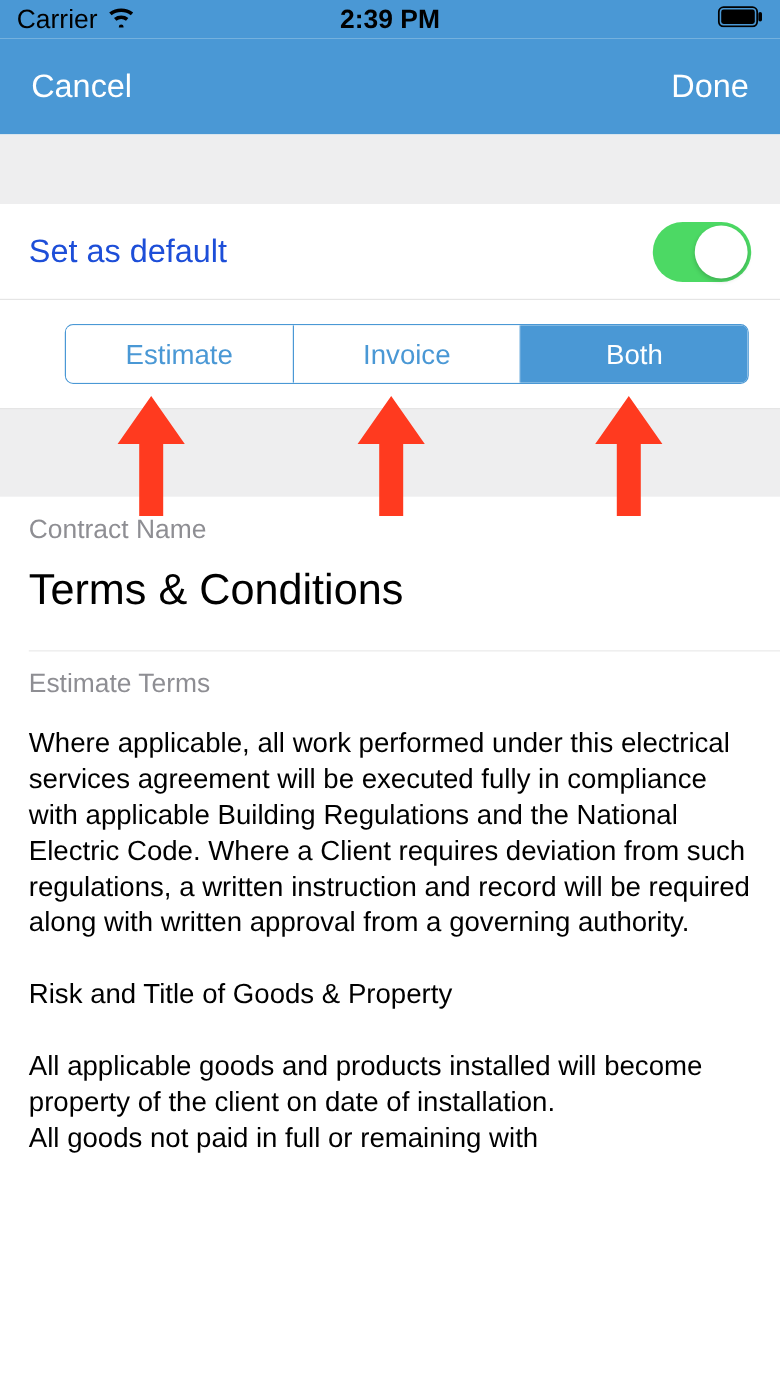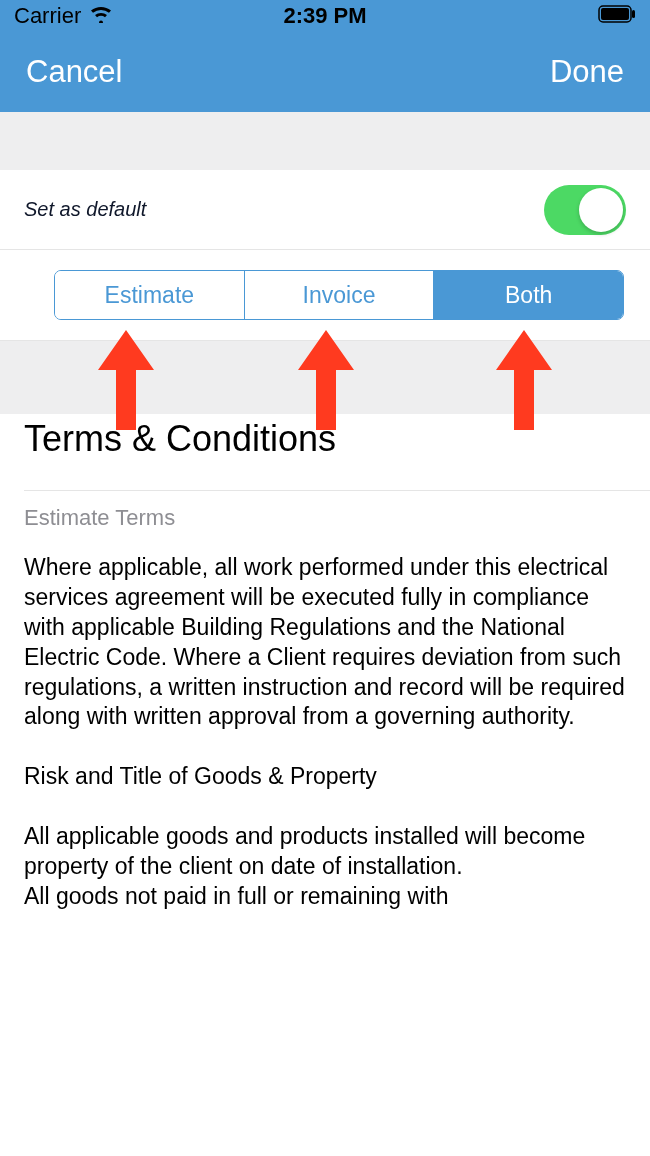--- a/index.html
+++ b/index.html
@@ -29,42 +29,42 @@
     .nav-bar {
       height: 80px;
       background: #4a98d5;
       display: flex;
       align-items: center;
       justify-content: space-between;
       padding: 0 26px;
     }
     .nav-left, .nav-right {
       color: #fff;
-      font-size: 31px;
+      font-size: 27px;
       font-weight: 400;
     }
     .nav-title {
       color: #fff;
       font-size: 28px;
       font-weight: 600;
       position: absolute;
       left: 50%;
       transform: translateX(-50%);
     }
     .gray-spacer { height: 58px; background: #eeeeef; }
     .default-row {
       height: 80px;
       background: #fff;
       display: flex;
       align-items: center;
       justify-content: space-between;
       padding: 0 24px;
       border-bottom: 1px solid #e5e5e5;
     }
-    .default-label { font-size: 20px; color: #0f172a; font-style: italic; }
+    .default-label { font-size: 27px; color: #1d4ed8; }
     .toggle {
       width: 82px;
       height: 50px;
       background: #4cd964;
       border-radius: 25px;
       position: relative;
       cursor: pointer;
     }
     .toggle-knob {
       width: 44px;
@@ -171,20 +171,21 @@
   <div class="segments">
     <div class="segment divider">Estimate</div>
     <div class="segment divider">Invoice</div>
     <div class="segment selected">Both</div>
   </div>
 </div>
 
 <div class="gray-spacer2"></div>
 
 <div class="section">
+  <div class="section-label">Contract Name</div>
   <div class="section-value">Terms &amp; Conditions</div>
 </div>
 <div class="section-divider"></div>
 
 <div class="section">
   <div class="section-label">Estimate Terms</div>
 </div>
 
 <div class="terms-text">
   <div>Where applicable, all work performed under this electrical services agreement will be executed fully in compliance with applicable Building Regulations and the National Electric Code. Where a Client requires deviation from such regulations, a written instruction and record will be required along with written approval from a governing authority.</div>

